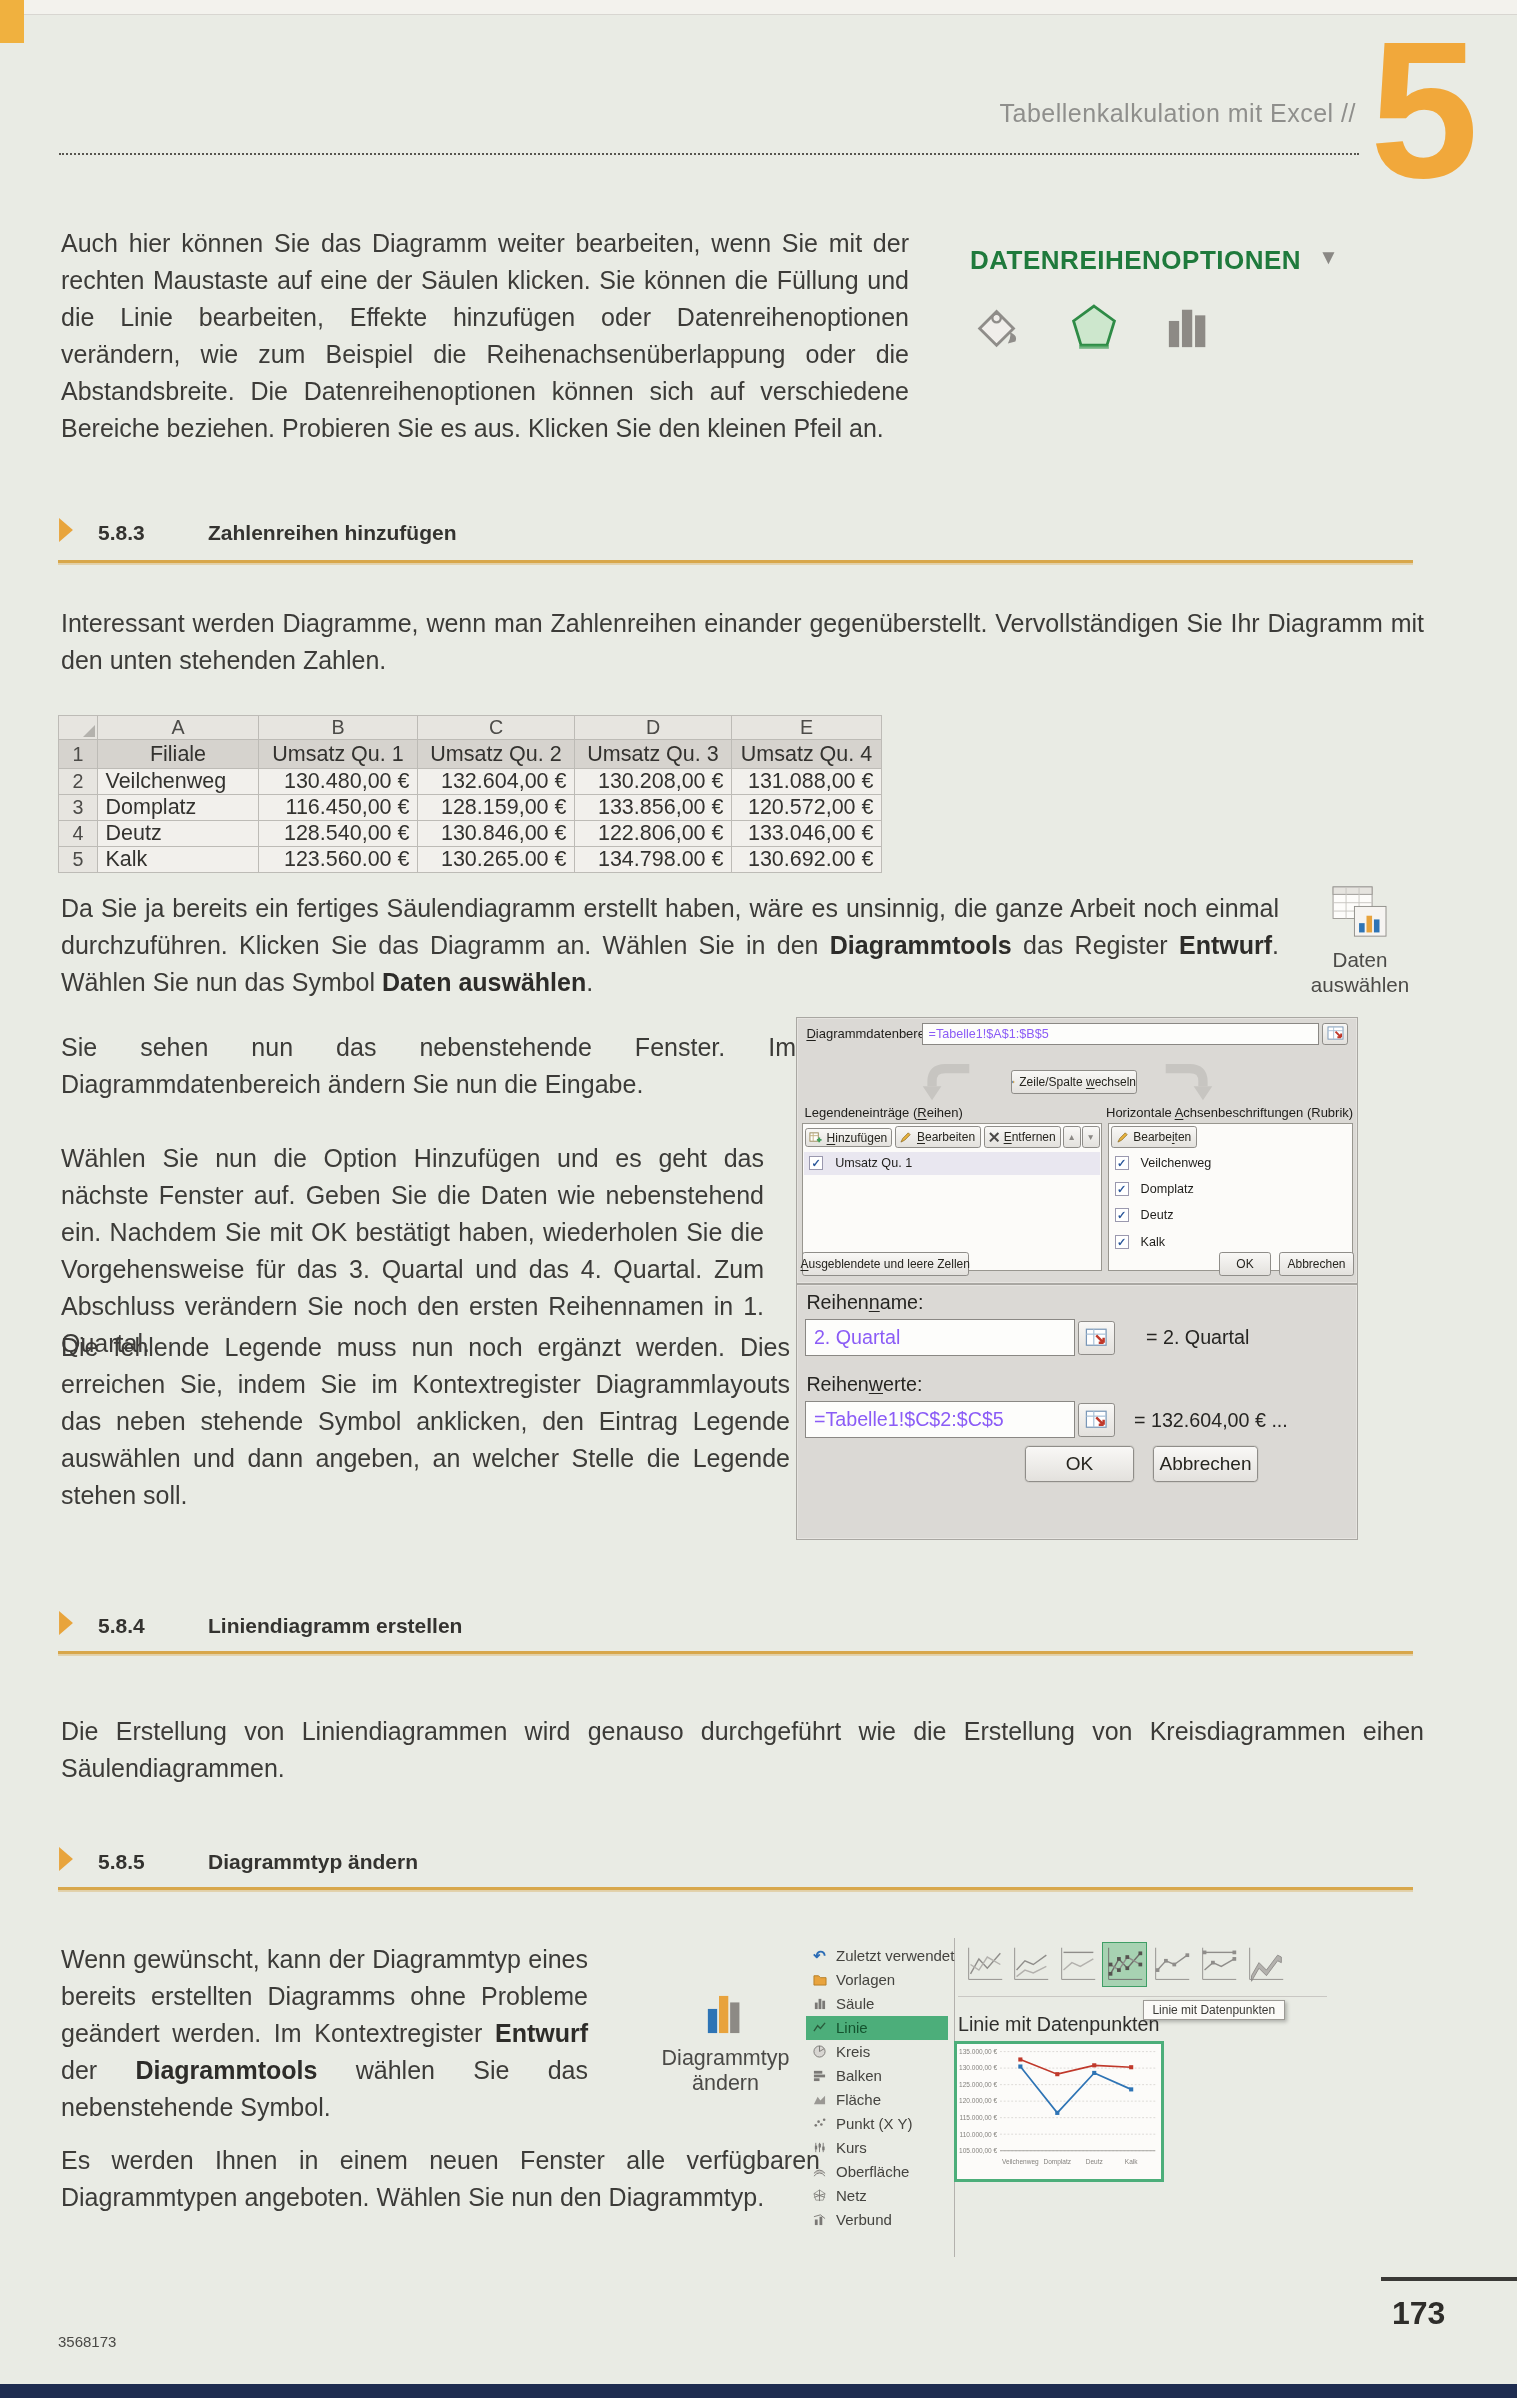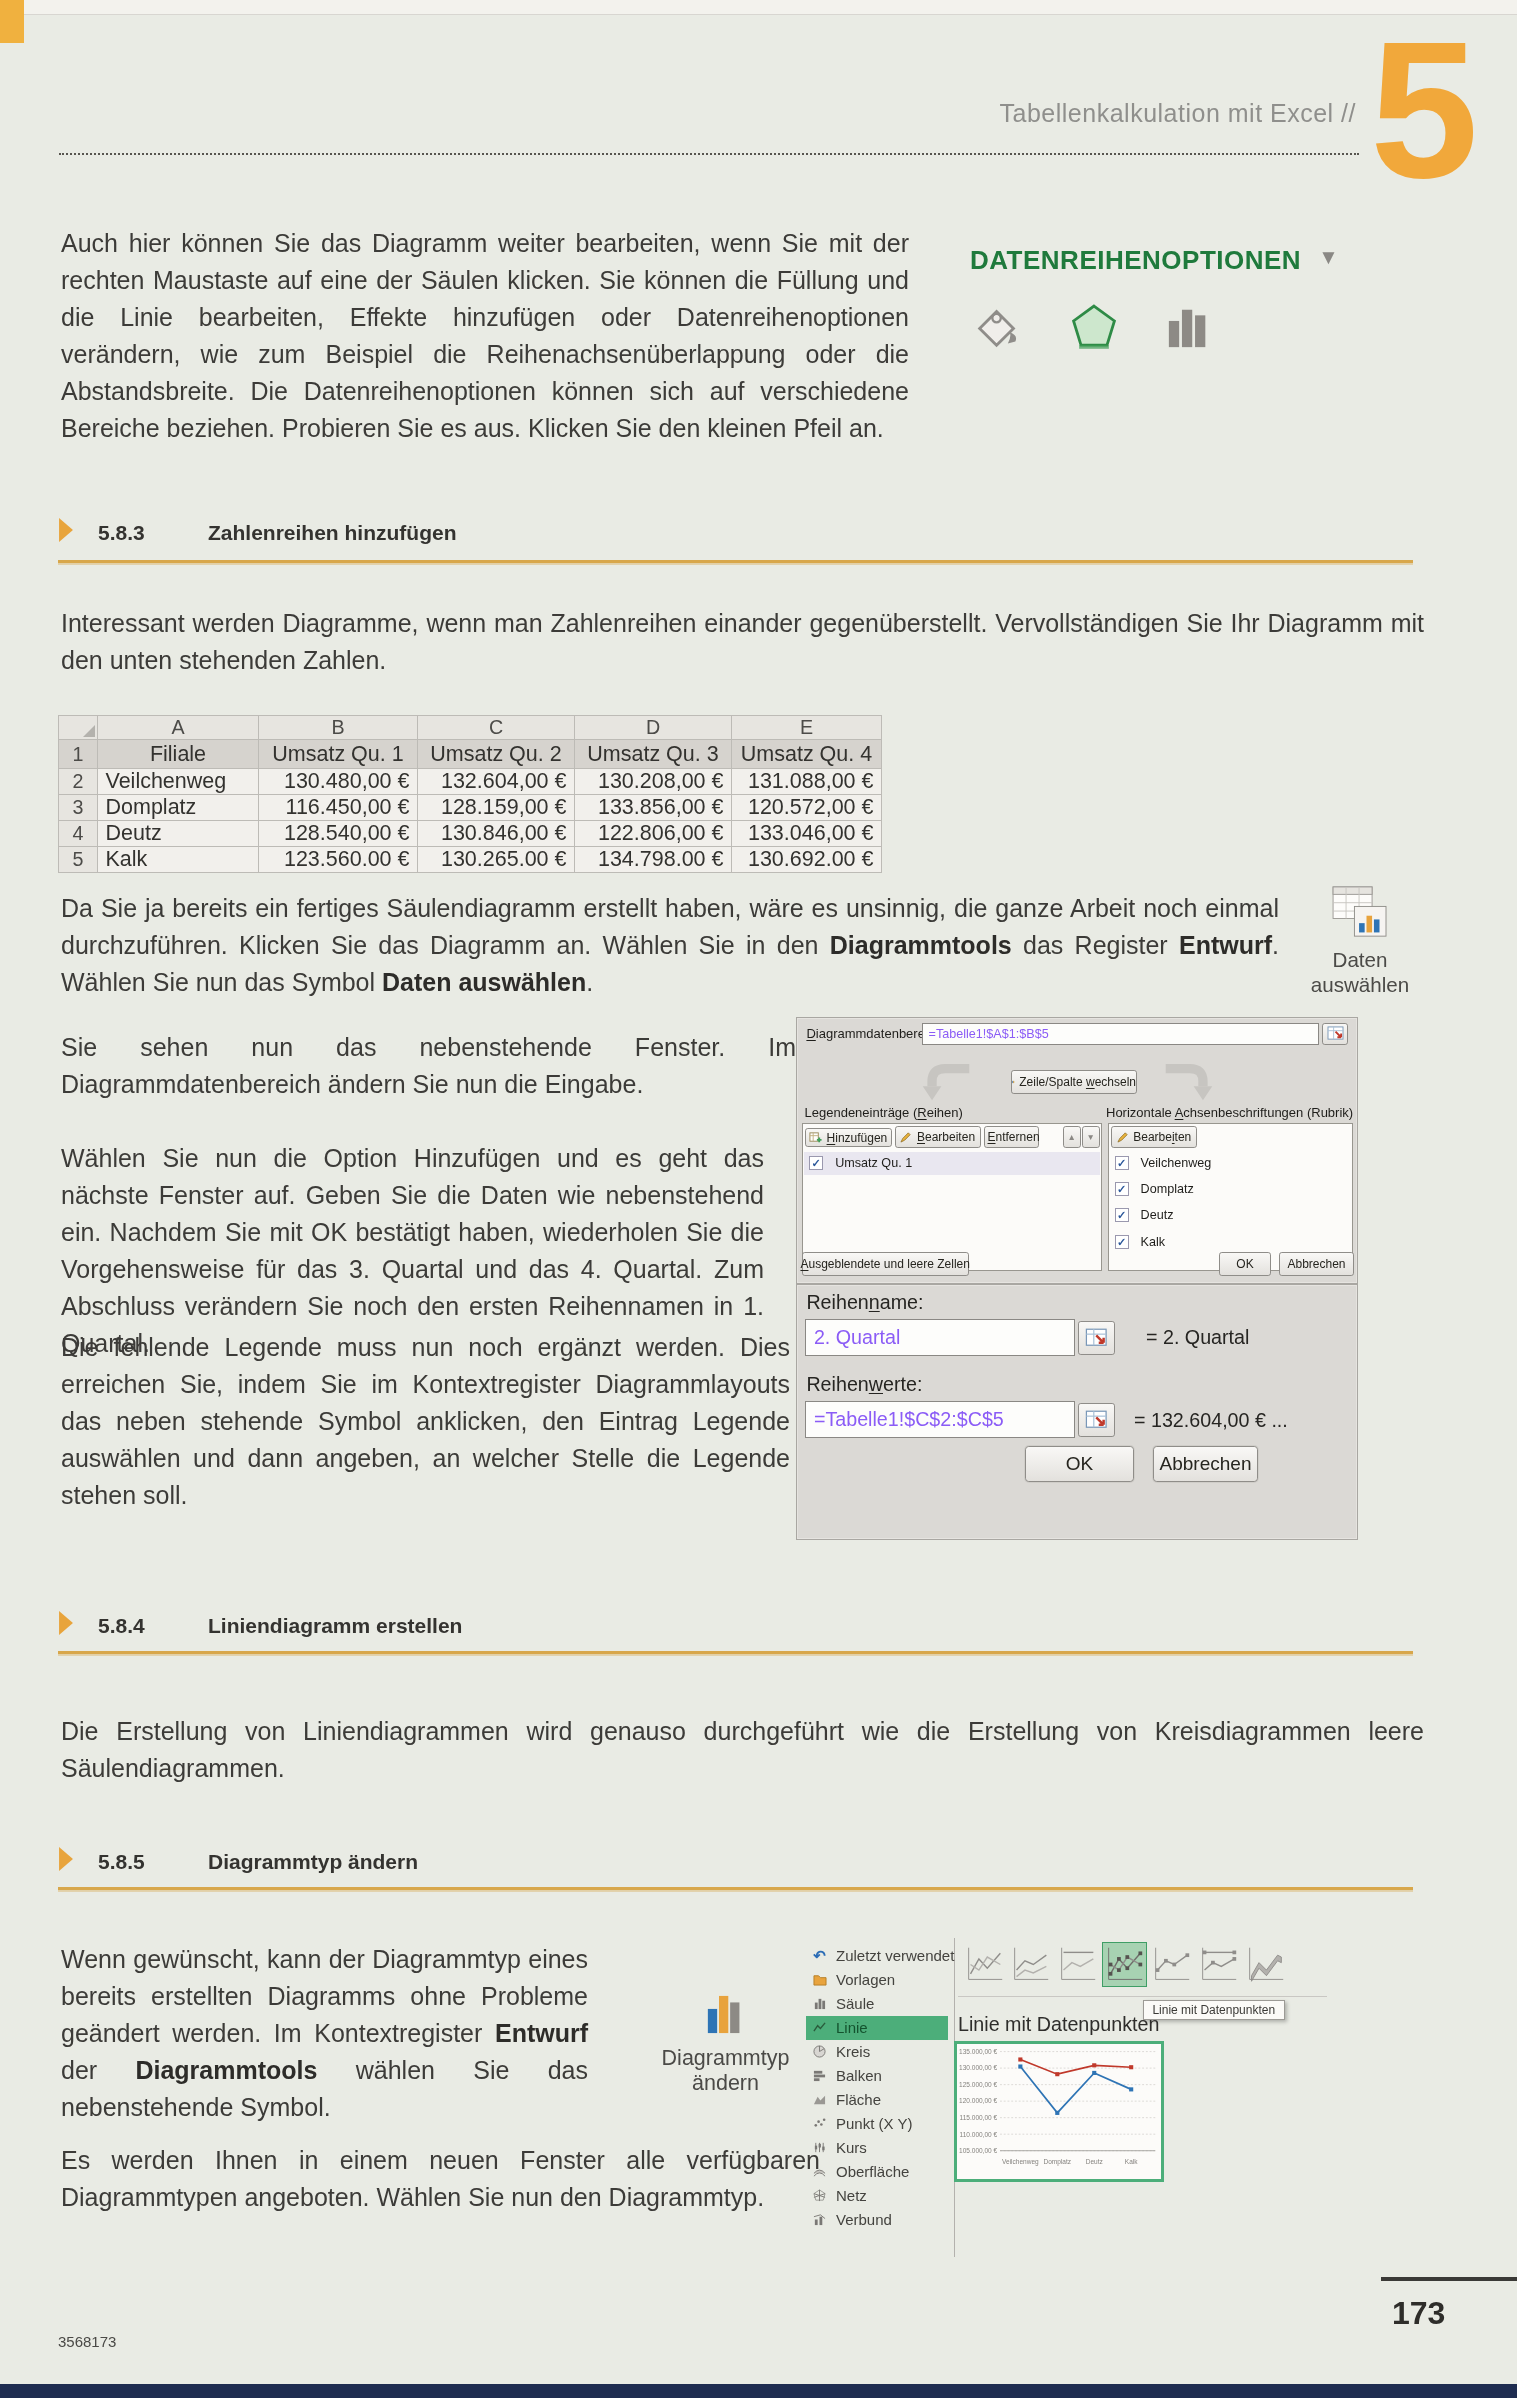--- a/index.html
+++ b/index.html
@@ -242,21 +242,21 @@
           <path d="M8.5 9.5 h5 M11 7 v5" stroke="#3f9e57" stroke-width="2"></path>
         </svg>
       <span><u>H</u>inzufügen</span>
     </div>
     <div class="btn" style="left:92px;top:1.9px;width:86px;height:22.5px">
       <svg width="12" height="12" viewBox="0 0 13 13">
           <path d="M1 12 L3 8 L9 2 L11 4 L5 10 Z" fill="#e8b23c" stroke="#8a6a20" stroke-width=".8"></path>
         </svg>
       <span><u>B</u>earbeiten</span>
     </div>
-    <div class="btn" style="left:181px;top:1.9px;width:55px;height:22.5px">
+    <div class="btn" style="left:181px;top:1.9px;width:77px;height:22.5px">
       <svg width="10.3" height="10.3" viewBox="0 0 11 11">
           <path d="M1 1 L10 10 M10 1 L1 10" stroke="#4a4948" stroke-width="2.2"></path>
         </svg>
       <span><u>E</u>ntfernen</span>
     </div>
     <div class="btn" style="left:260px;top:1.9px;width:18px;height:22.5px;font-size:8.4px;color:#8a8884">▲</div>
     <div class="btn" style="left:279px;top:1.9px;width:18px;height:22.5px;font-size:8.4px;color:#8a8884">▼</div>
     <div class="li-row" style="left:0.9px;top:28px;width:296px;height:22.5px;background:#e9e7f0;padding-left:5.6px">
       <span class="chk">✓</span>
       <span>Umsatz Qu. 1</span>
@@ -329,21 +329,21 @@
 </div>
 
 <div class="sec-head" style="left:58px;top:1610px">
   <span><svg width="16" height="26" viewBox="0 0 17 28">
         <polygon points="1,1 16,14 1,27" fill="#e8a43c"></polygon>
       </svg></span>
   <span class="sec-num">5.8.4</span>
   <span>Liniendiagramm erstellen</span>
 </div>
 <div class="sec-rule" style="left:58px;top:1651px;width:1355px"></div>
-<p class="para abs" style="left:61px;top:1713px;width:1363px">Die Erstellung von Liniendiagrammen wird genauso durchgeführt wie die Erstellung von Kreisdiagrammen leere Säulendiagrammen.</p>
+<p class="para abs" style="left:61px;top:1713px;width:1363px">Die Erstellung von Liniendiagrammen wird genauso durchgeführt wie die Erstellung von Kreisdiagrammen eihen Säulendiagrammen.</p>
 
 <div class="sec-head" style="left:58px;top:1846px">
   <span><svg width="16" height="26" viewBox="0 0 17 28">
         <polygon points="1,1 16,14 1,27" fill="#e8a43c"></polygon>
       </svg></span>
   <span class="sec-num">5.8.5</span>
   <span>Diagrammtyp ändern</span>
 </div>
 <div class="sec-rule" style="left:58px;top:1887px;width:1355px"></div>
 

